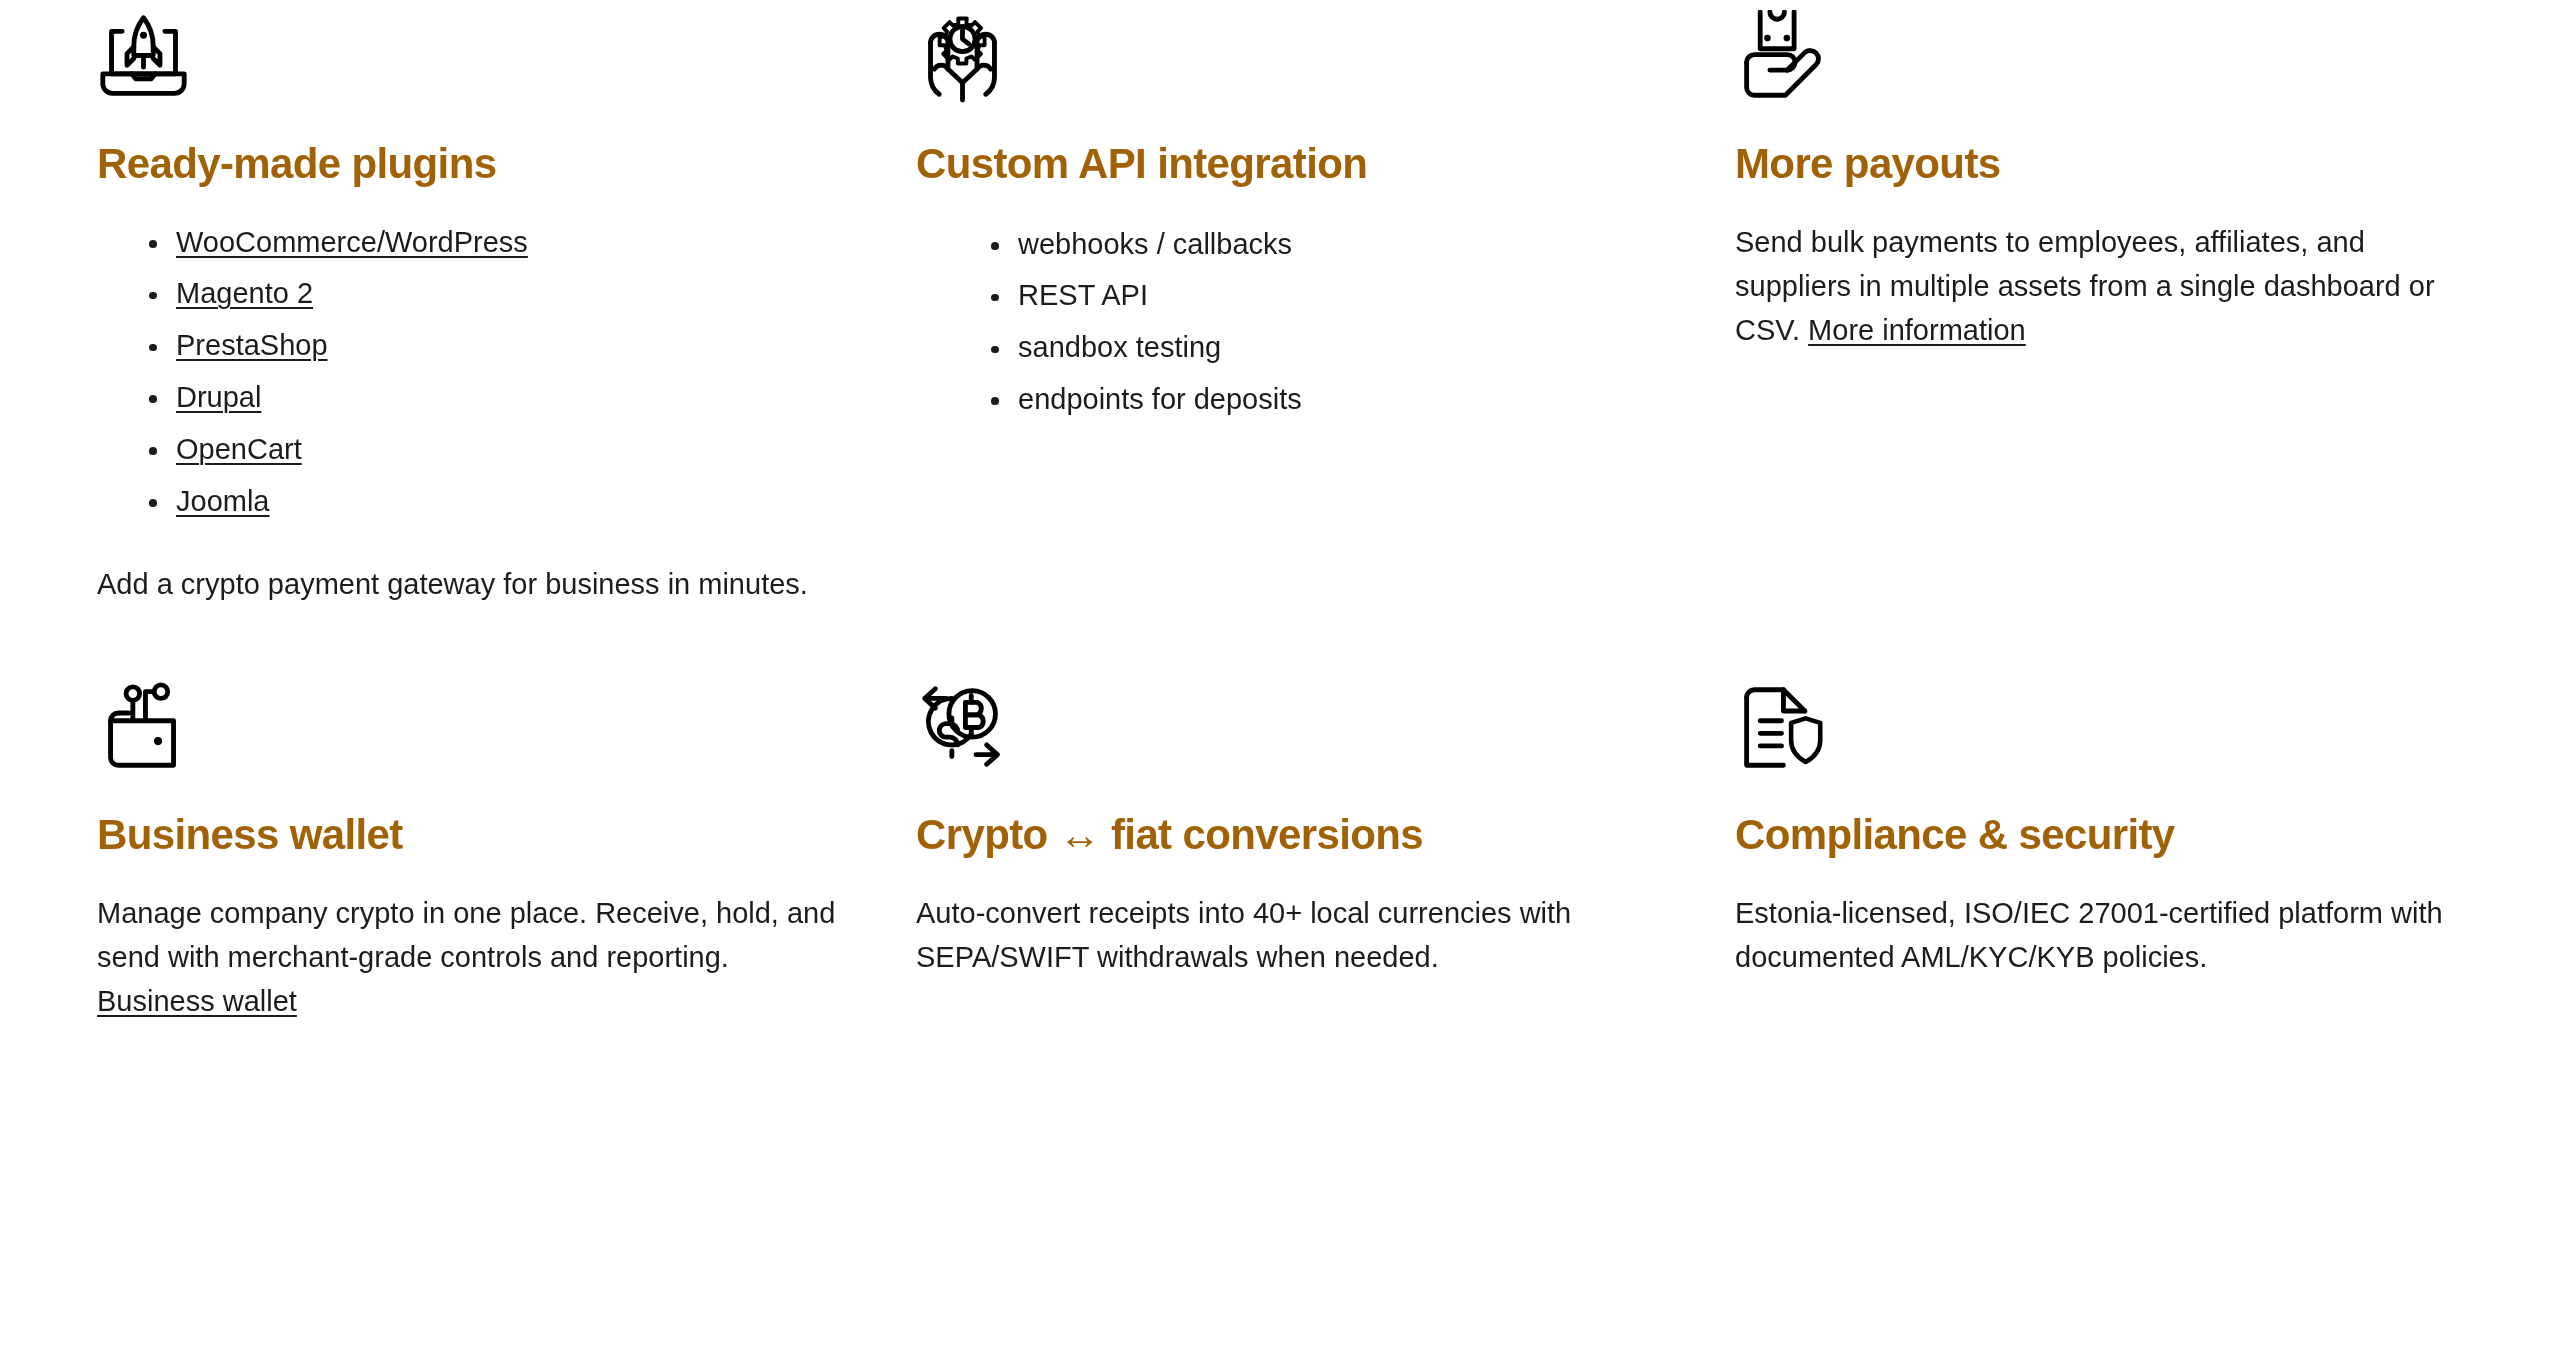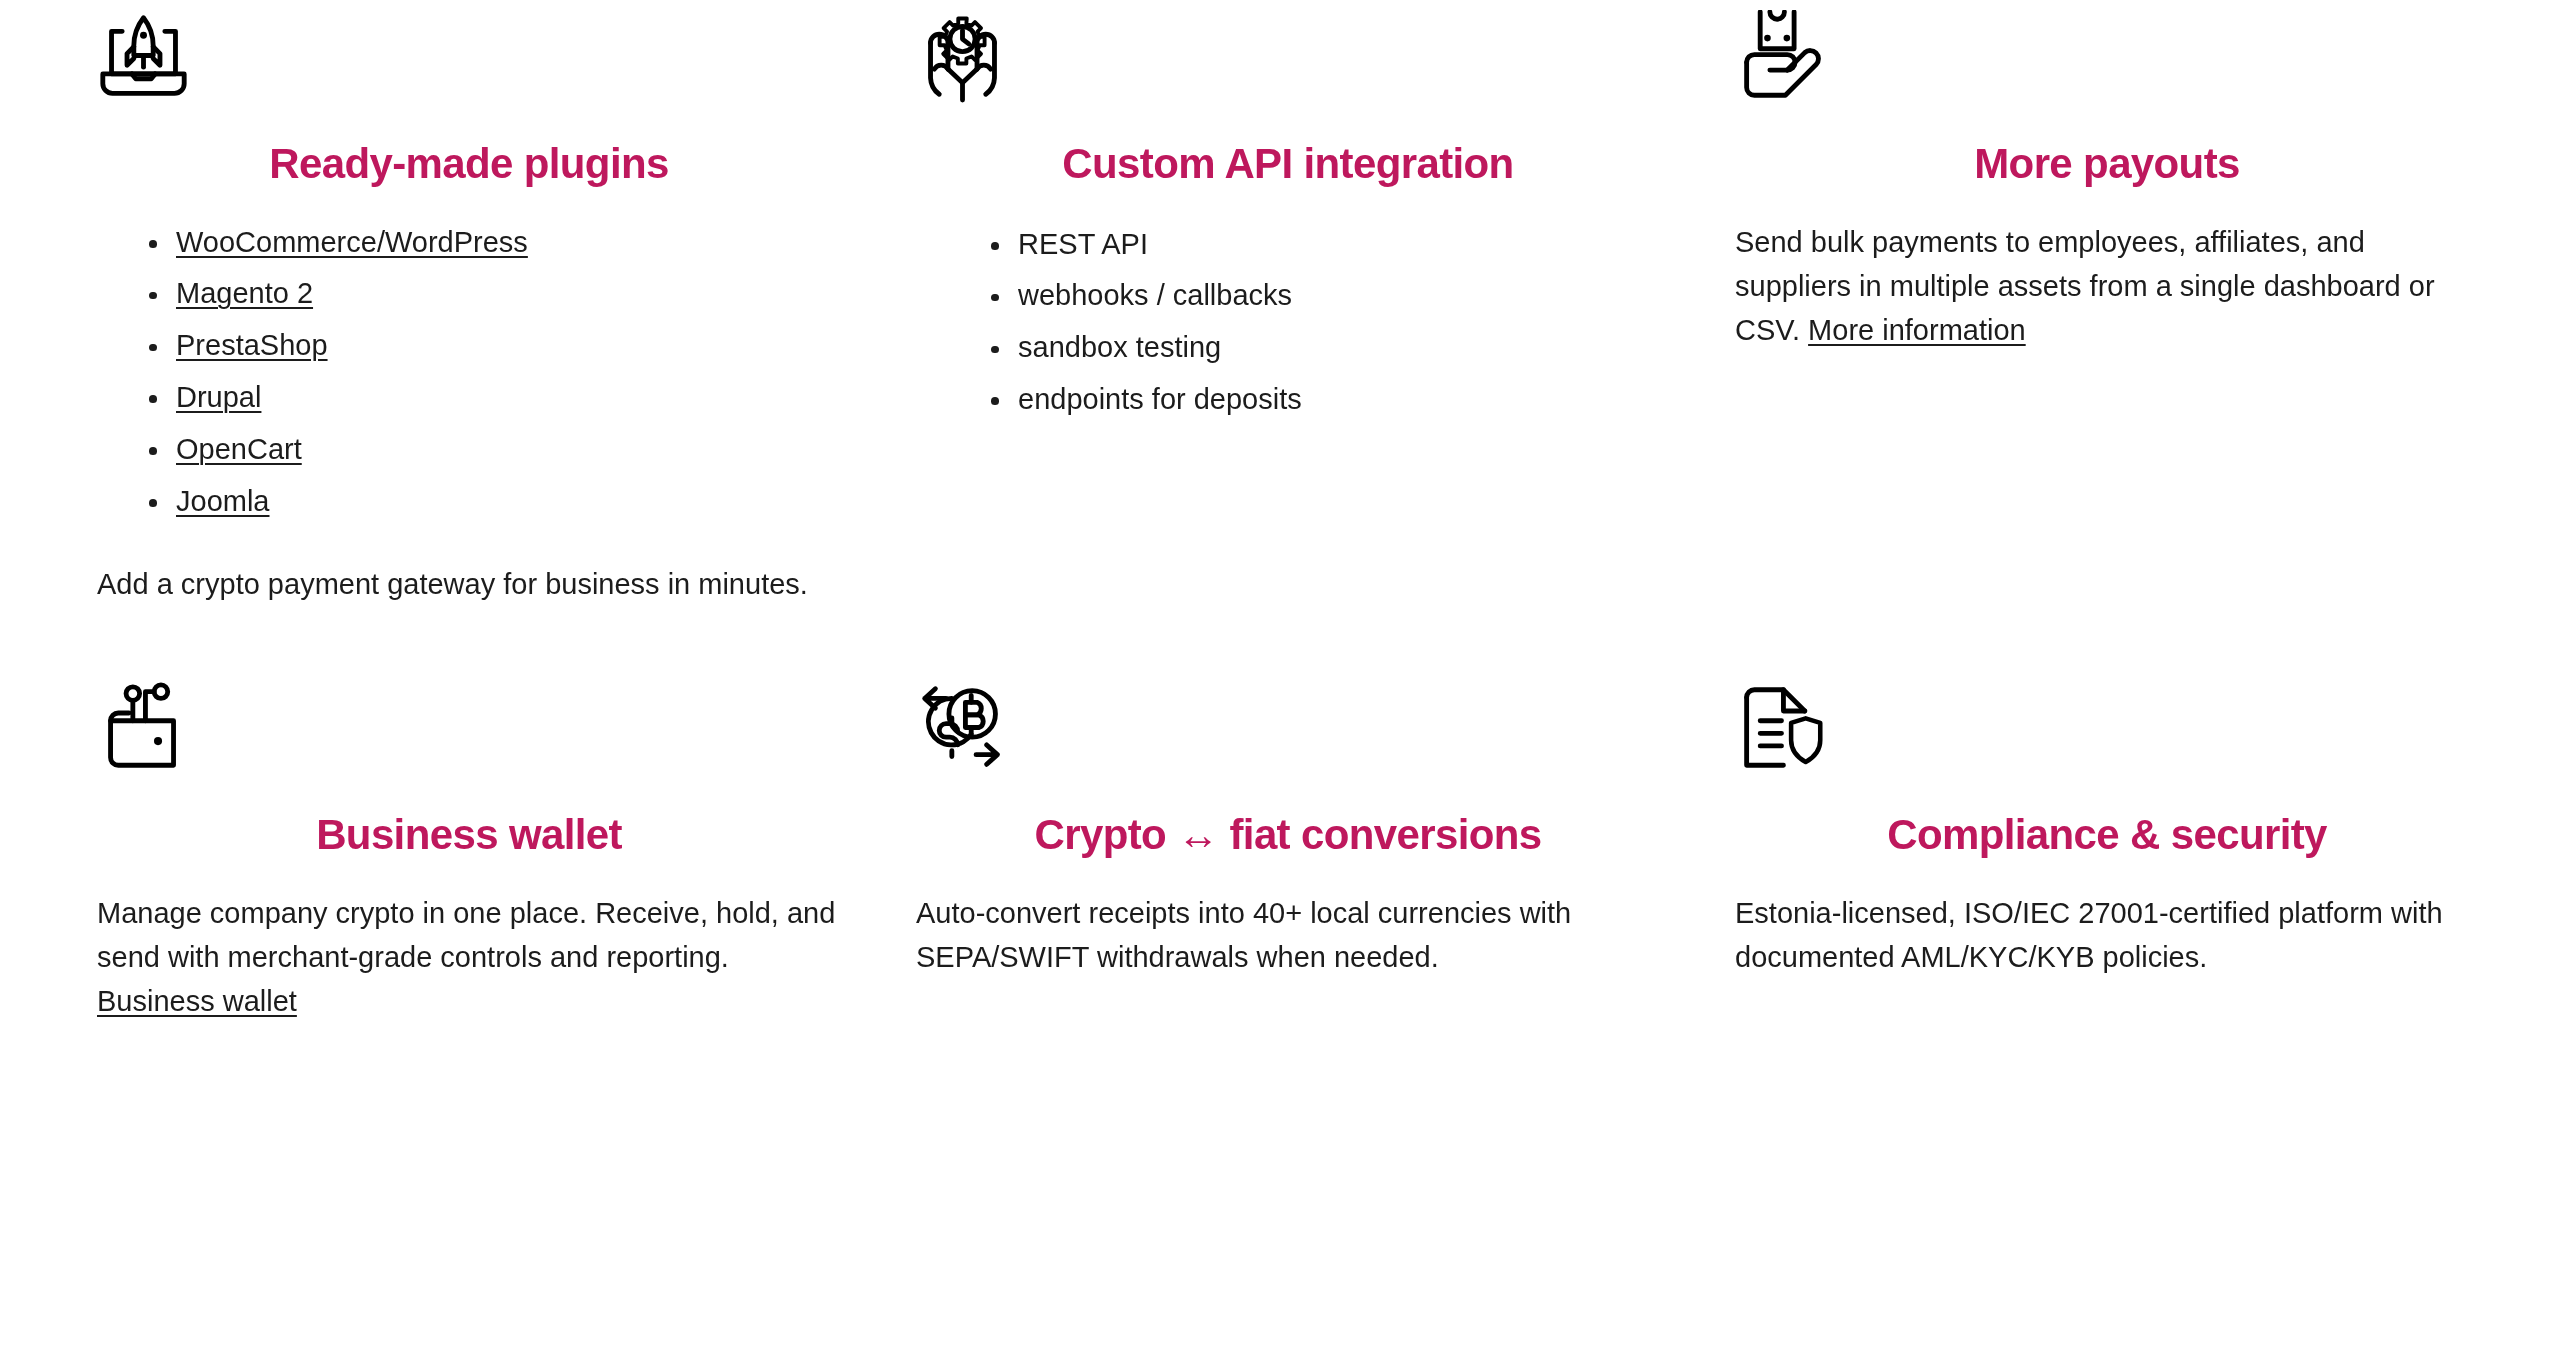--- a/index.html
+++ b/index.html
@@ -28,23 +28,22 @@
     display:flex; align-items:flex-end; justify-content:flex-start;
     margin-bottom:37px;
   }
   .icon-wrap svg { display:block; }
 
   .card-title {
     font-size:42px;
     font-weight:700;
     letter-spacing:-0.015em;
     line-height:1.12;
-    color:#be185d;
+    color:#a16207;
     margin-bottom:33px;
-    text-align:center;
   }
 
   .card-intro, .card-body {
     font-size:29px;
     line-height:1.52;
     color:#1c1c1c;
     font-weight:400;
   }
   .card-body { max-width:774px; }
   .card-intro { margin-bottom:15.5px; }
@@ -123,22 +122,22 @@
         <path d="M15 34 v36 a22 22 0 0 0 9 17"></path>
         <path d="M81 34 v36 a22 22 0 0 1 -9 17"></path>
         <path d="M33 61 a8 8 0 0 0 -14 0"></path>
         <path d="M63 61 a8 8 0 0 1 14 0"></path>
         <path d="M33 61 l15 14 15 -14"></path>
         <path d="M48 75 v18"></path>
       </svg>
     </div>
     <div class="card-title">Custom API integration</div>
     <ul class="plain-list">
+      <li>webhooks / callbacks</li>
       <li>REST API</li>
-      <li>webhooks / callbacks</li>
       <li>sandbox testing</li>
       <li>endpoints for deposits</li>
     </ul>
   </div>
 
   <div class="card">
     <div class="icon-wrap">
       <svg width="93" height="93" viewBox="0 0 96 96" fill="none" stroke="#000" stroke-width="5" stroke-linecap="round" stroke-linejoin="round">
         <path d="M26 2 V40 H61 V2"></path>
         <path d="M36 2 a7.5 7.5 0 0 0 15 0"></path>

